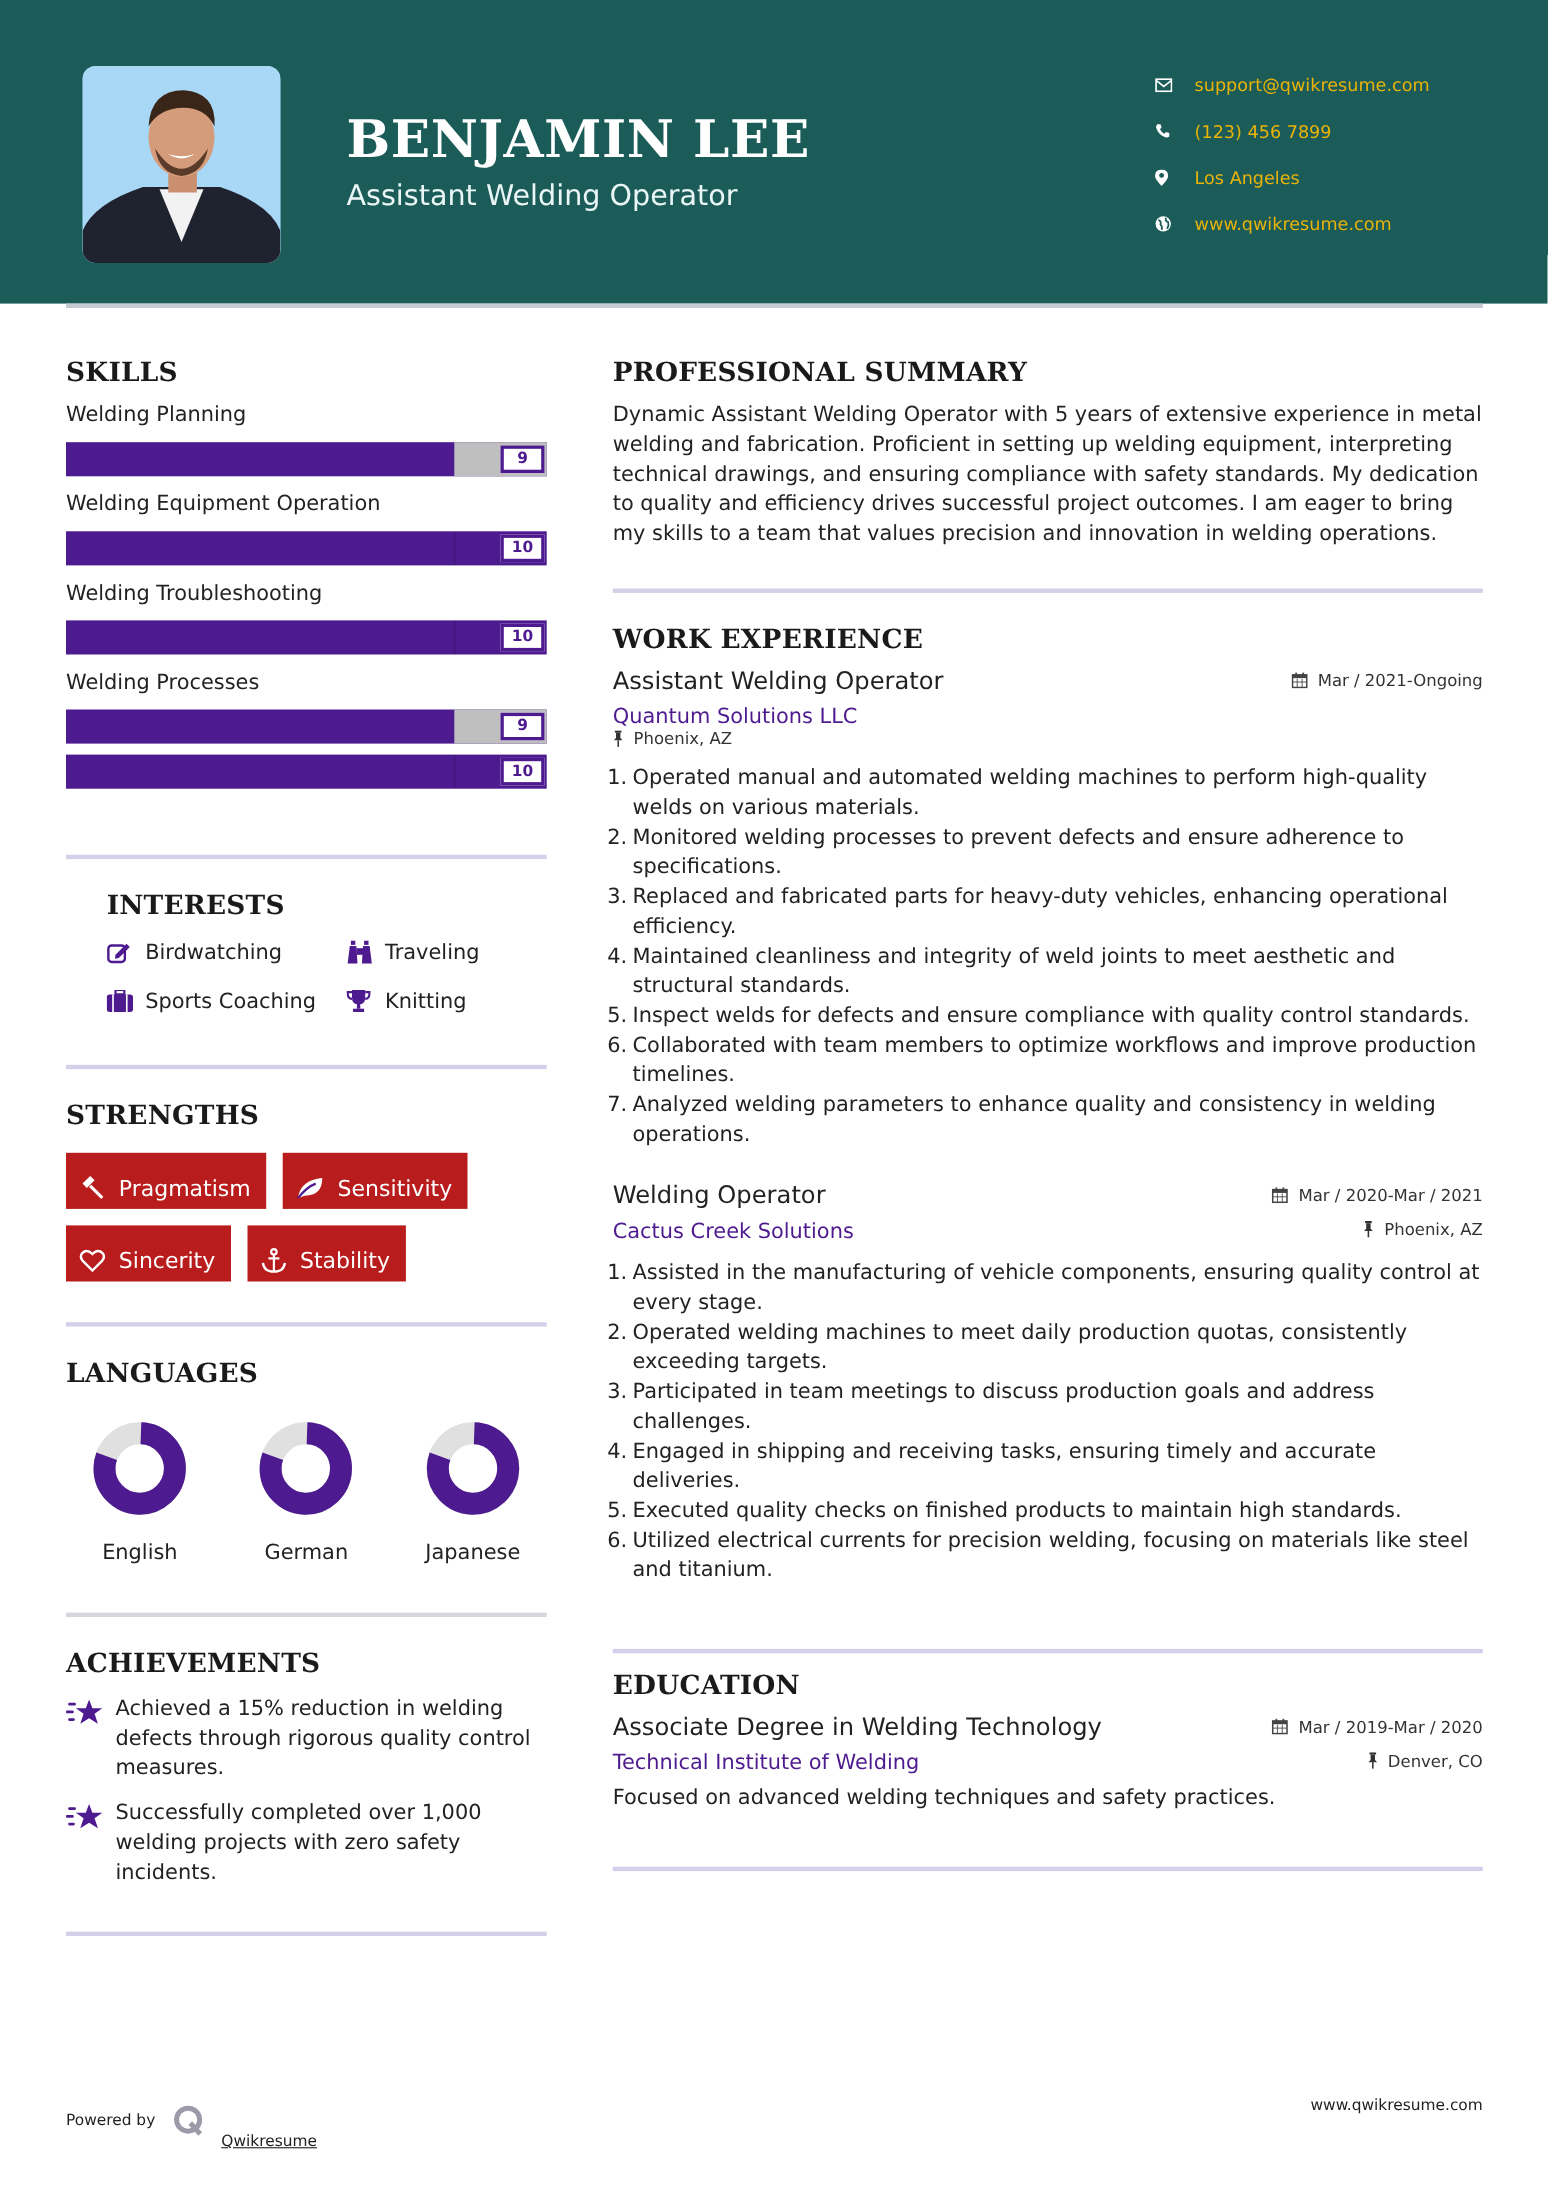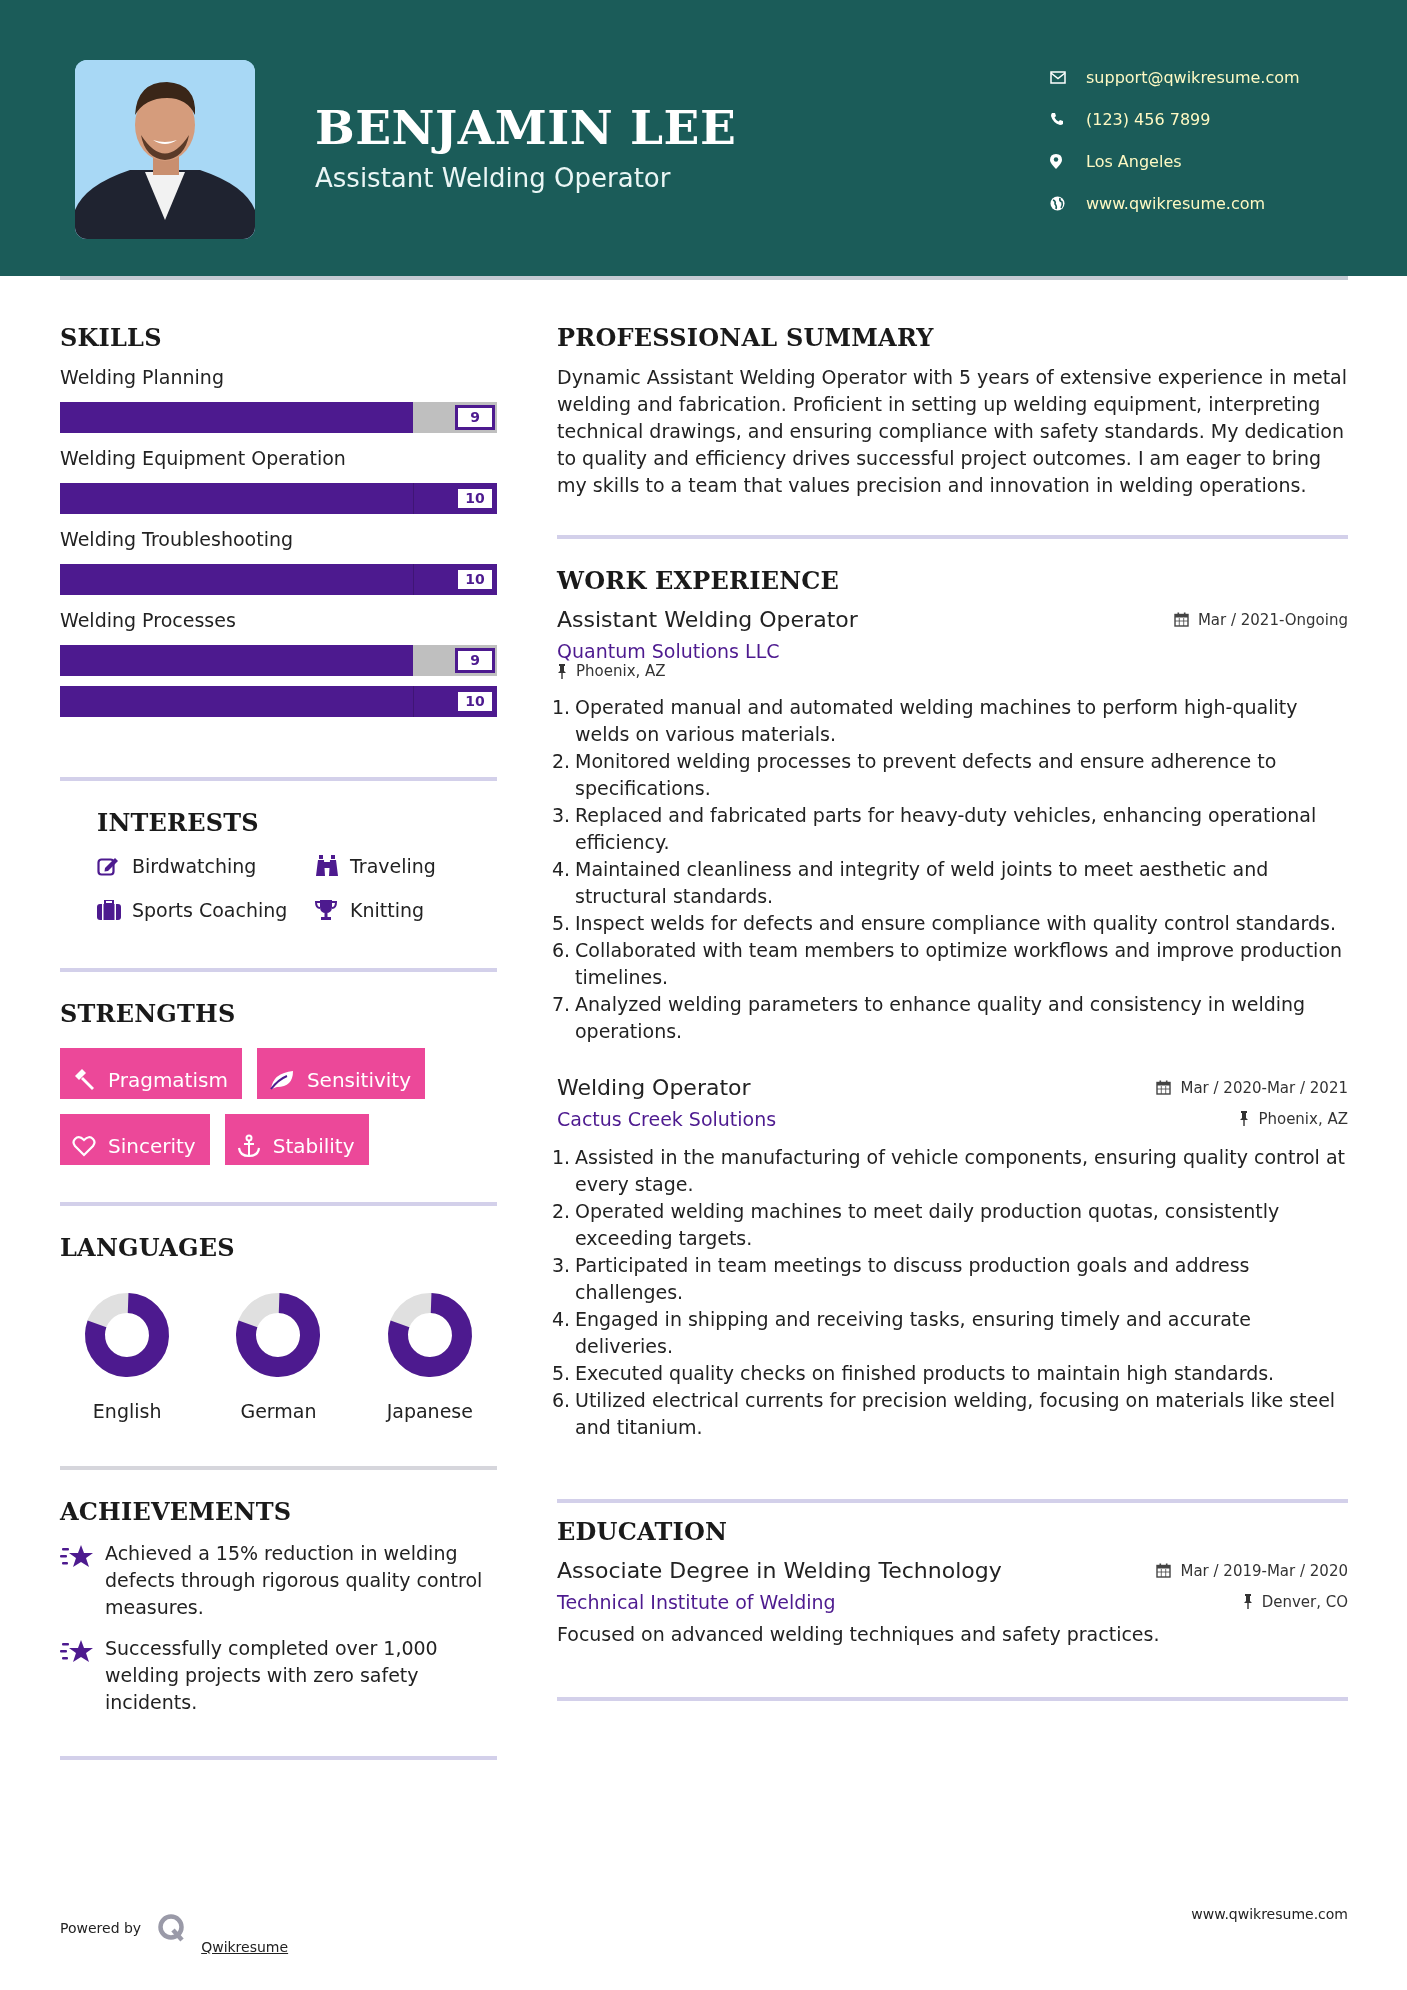--- a/index.html
+++ b/index.html
@@ -6,21 +6,21 @@
   html, body { width: 1407px; height: 1990px; background: #ffffff; }
   body { font-family: "DejaVu Sans", sans-serif; color: #222; position: relative; overflow: hidden; }
 
   
   .header { position: absolute; left: 0; top: 0; width: 1407px; height: 276px; background: #1b5c59; }
   .photo { position: absolute; left: 75px; top: 60px; width: 180px; height: 179px; border-radius: 12px; background: #a8d8f5; overflow: hidden; }
   .photo svg { display: block; }
   .name { position: absolute; left: 315px; top: 100px; font-family: "DejaVu Serif", serif; font-weight: bold; font-size: 47px; color: #ffffff; letter-spacing: 0.5px; }
   .role { position: absolute; left: 315px; top: 163px; font-size: 26px; color: #eaf6f5; }
   .contacts { position: absolute; left: 1050px; top: 56px; }
-  .contact { display: flex; align-items: center; height: 42px; color: #fef9c3; font-size: 16px; text-align: center; }
+  .contact { display: flex; align-items: center; height: 42px; color: #eab308; font-size: 16px; text-align: center; }
   .contact .ic { width: 36px; display: inline-flex; align-items: center; }
   .header-rule { position: absolute; left: 60px; top: 276px; width: 1288px; height: 4px; background: #c5cad3; }
 
   
   .left { position: absolute; left: 60px; top: 300px; width: 437px; }
   .right { position: absolute; left: 557px; top: 300px; width: 791px; }
   .sec-title { font-family: "DejaVu Serif", serif; font-weight: bold; font-size: 24px; color: #1a1a1a; letter-spacing: 0.2px; }
   .divider { height: 4px; background: #d3d0ea; }
   .divider.grey { background: #d6d6dc; }
 
@@ -31,21 +31,21 @@
   .skill-bar .sep { position: absolute; left: 353px; top: 0; width: 1px; height: 31px; background: rgba(0,0,0,0.18); }
   .skill-bar .score { position: absolute; right: 2px; top: 3px; width: 40px; height: 25px; border: 3px solid #4d1a8f; background: #fff; font-size: 14px; font-weight: bold; color: #4d1a8f; text-align: center; line-height: 19px; }
 
   
   .interests { display: grid; grid-template-columns: 218px 200px; row-gap: 14px; margin-top: 14px; }
   .interest { display: flex; align-items: center; font-size: 19px; color: #222; height: 30px; }
   .interest .ic { width: 35px; display: inline-flex; align-items: center; }
 
   
   .strengths { display: flex; flex-wrap: wrap; gap: 15px; margin-top: 20px; width: 437px; }
-  .strength { display: inline-flex; align-items: center; height: 51px; padding: 12px 14px 0 12px; background: #ec4899; color: #fff; font-size: 20px; }
+  .strength { display: inline-flex; align-items: center; height: 51px; padding: 12px 14px 0 12px; background: #b91c1c; color: #fff; font-size: 20px; }
   .strength .ic { display: inline-flex; margin-right: 12px; }
 
   
   .langs { display: flex; margin-top: 30px; gap: 17px; }
   .lang { width: 145px; display: flex; flex-direction: column; align-items: center; }
   .lang svg { display: block; }
   .lang-label { margin-top: 22px; font-size: 19px; color: #222; }
 
   
   .ach { display: flex; margin-top: 14px; }

